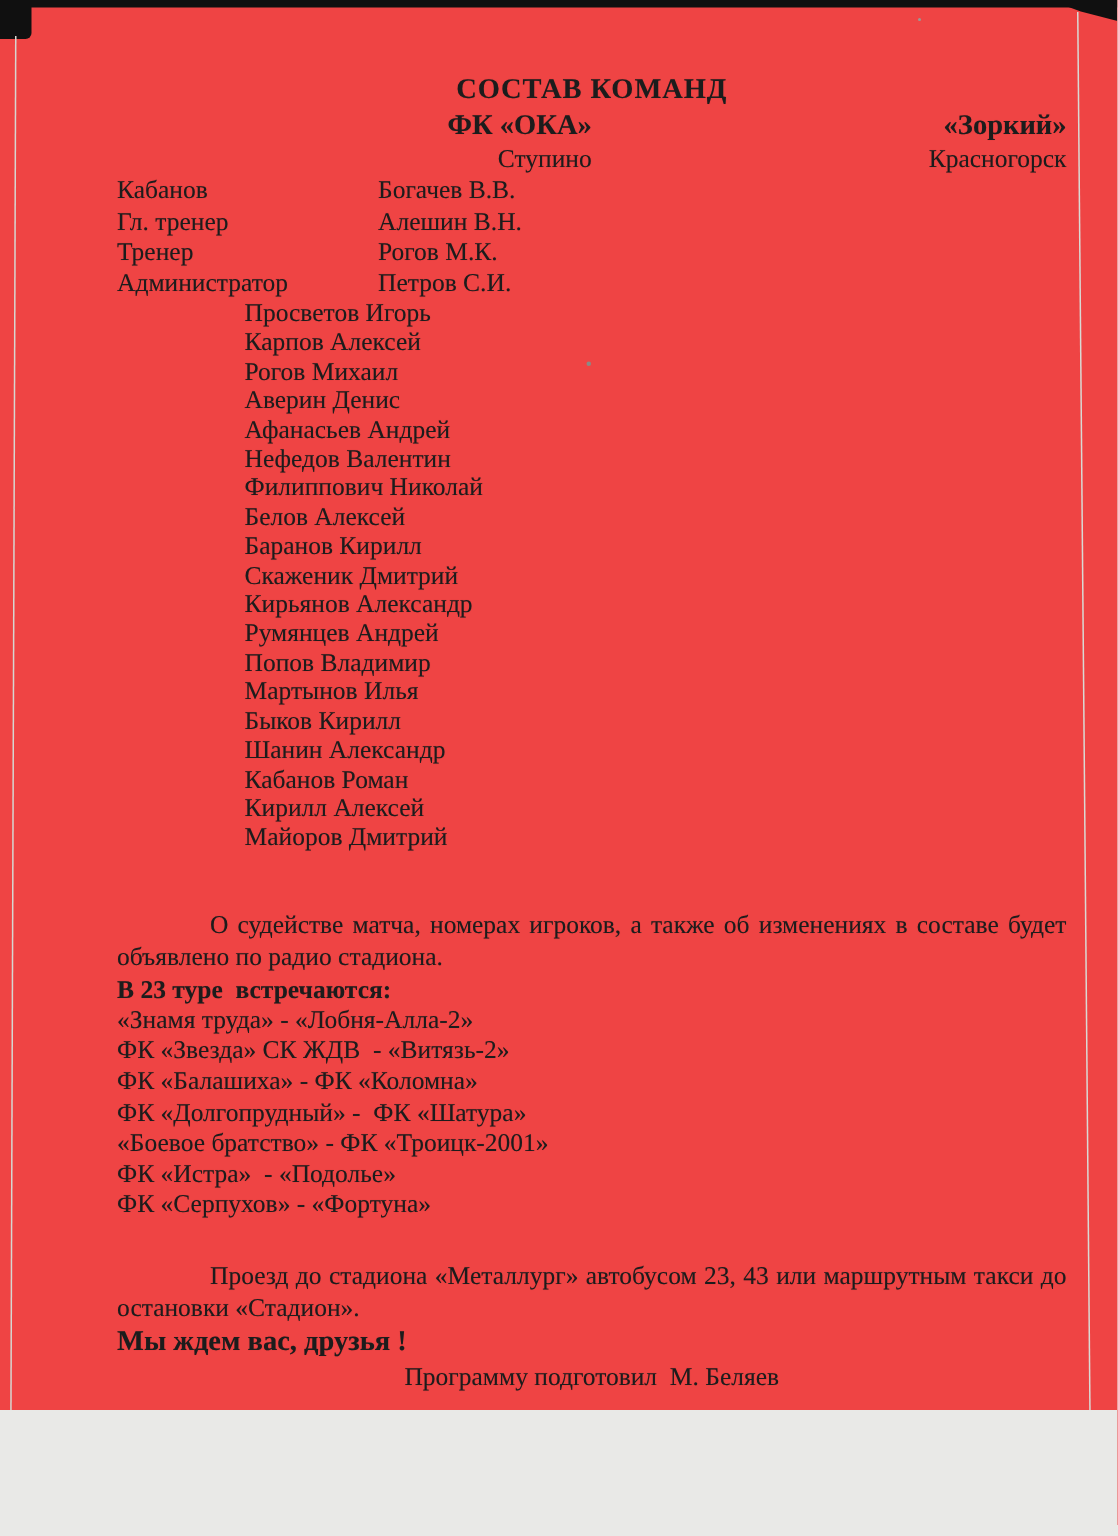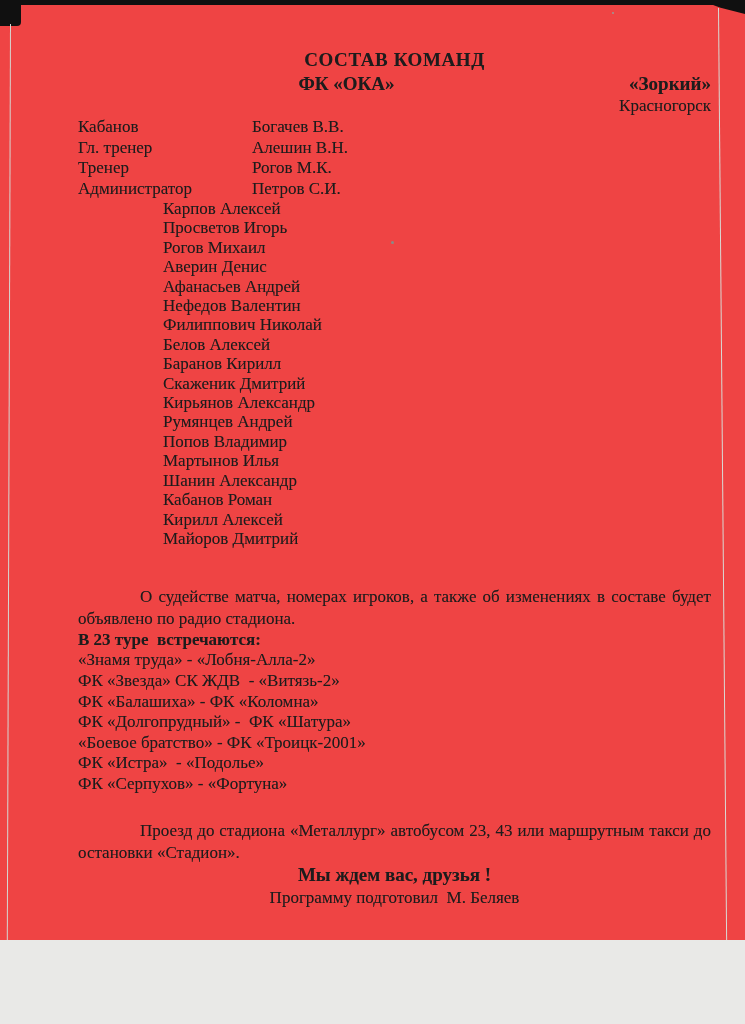--- a/index.html
+++ b/index.html
@@ -48,21 +48,21 @@
 
   .announcement { margin:38px 0 0 0; font-size:17px; line-height:21.5px; text-align:justify; text-indent:62px; }
 
   .round-header { font-size:17px; font-weight:bold; line-height:21px; white-space:pre; }
 
   .fixtures { }
   .fixture  { font-size:17px; line-height:20.6px; white-space:pre; }
 
   .transport { margin:26px 0 0 0; font-size:17px; line-height:21.5px; text-align:justify; text-indent:62px; }
 
-  .closing { text-align:center; font-size:19px; font-weight:bold; line-height:24px; white-space:pre; }
+  .closing { text-align:left; font-size:19px; font-weight:bold; line-height:24px; white-space:pre; }
 
   .credit { text-align:center; font-size:17px; line-height:21px; white-space:pre; }
 </style>
 </head>
 <body>
 
 <div class="page">
 
   <div class="scan-top-strip"></div>
   <div class="scan-corner-tl"></div>
@@ -75,20 +75,21 @@
   <div class="speck2"></div>
   <div class="speck3"></div>
 
   <div class="content">
 
     <h1 class="title">СОСТАВ КОМАНД</h1>
 
     <div class="teams-row">
       <div class="team-col">
         <div class="team-name">ФК «ОКА»</div>
+        <div class="team-city">Ступино</div>
       </div>
       <div class="team-col">
         <div class="team-name">«Зоркий»</div>
         <div class="team-city">Красногорск</div>
       </div>
     </div>
 
     <div class="staff">
       <div class="staff-row">
         <span class="staff-role">Кабанов</span>
@@ -102,34 +103,35 @@
         <span class="staff-role">Тренер</span>
         <span class="staff-name">Рогов М.К.</span>
       </div>
       <div class="staff-row">
         <span class="staff-role">Администратор</span>
         <span class="staff-name">Петров С.И.</span>
       </div>
     </div>
 
     <div class="players">
+      <div class="player">Просветов Игорь</div>
       <div class="player">Карпов Алексей</div>
-      <div class="player">Просветов Игорь</div>
       <div class="player">Рогов Михаил</div>
       <div class="player">Аверин Денис</div>
       <div class="player">Афанасьев Андрей</div>
       <div class="player">Нефедов Валентин</div>
       <div class="player">Филиппович Николай</div>
       <div class="player">Белов Алексей</div>
       <div class="player">Баранов Кирилл</div>
       <div class="player">Скаженик Дмитрий</div>
       <div class="player">Кирьянов Александр</div>
       <div class="player">Румянцев Андрей</div>
       <div class="player">Попов Владимир</div>
       <div class="player">Мартынов Илья</div>
+      <div class="player">Быков Кирилл</div>
       <div class="player">Шанин Александр</div>
       <div class="player">Кабанов Роман</div>
       <div class="player">Кирилл Алексей</div>
       <div class="player">Майоров Дмитрий</div>
     </div>
 
     <p class="announcement">О судействе матча, номерах игроков, а также об изменениях в составе будет объявлено по радио стадиона.</p>
 
     <div class="round-header">В 23 туре  встречаются:</div>
 

